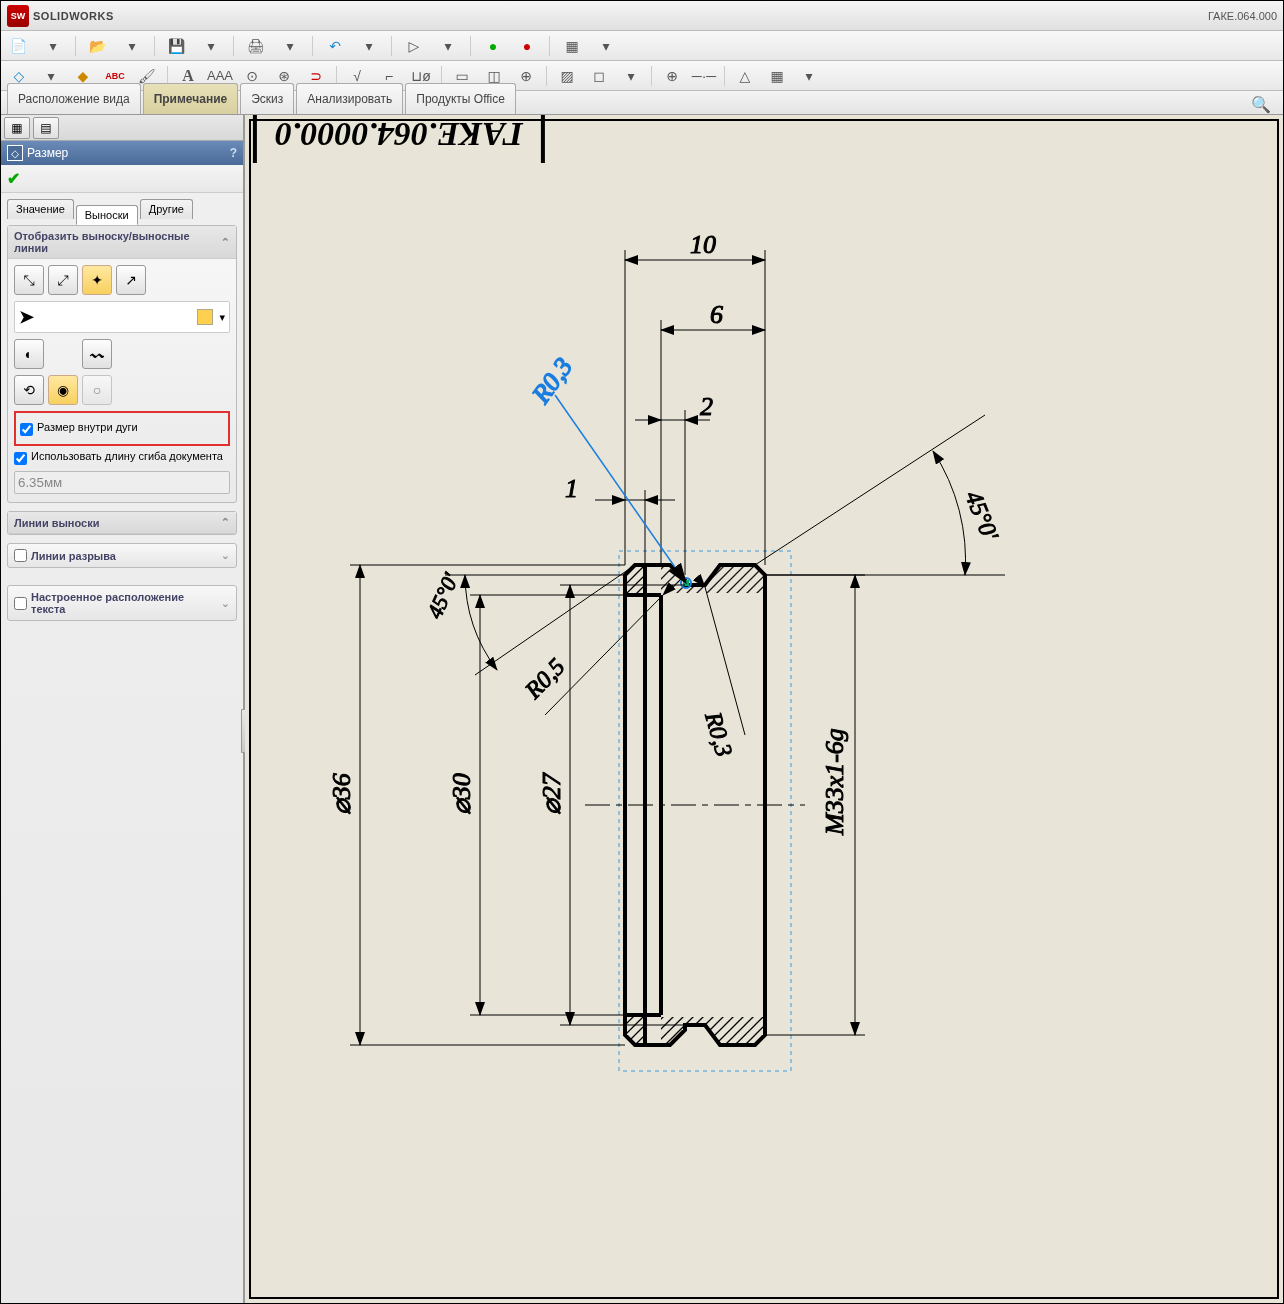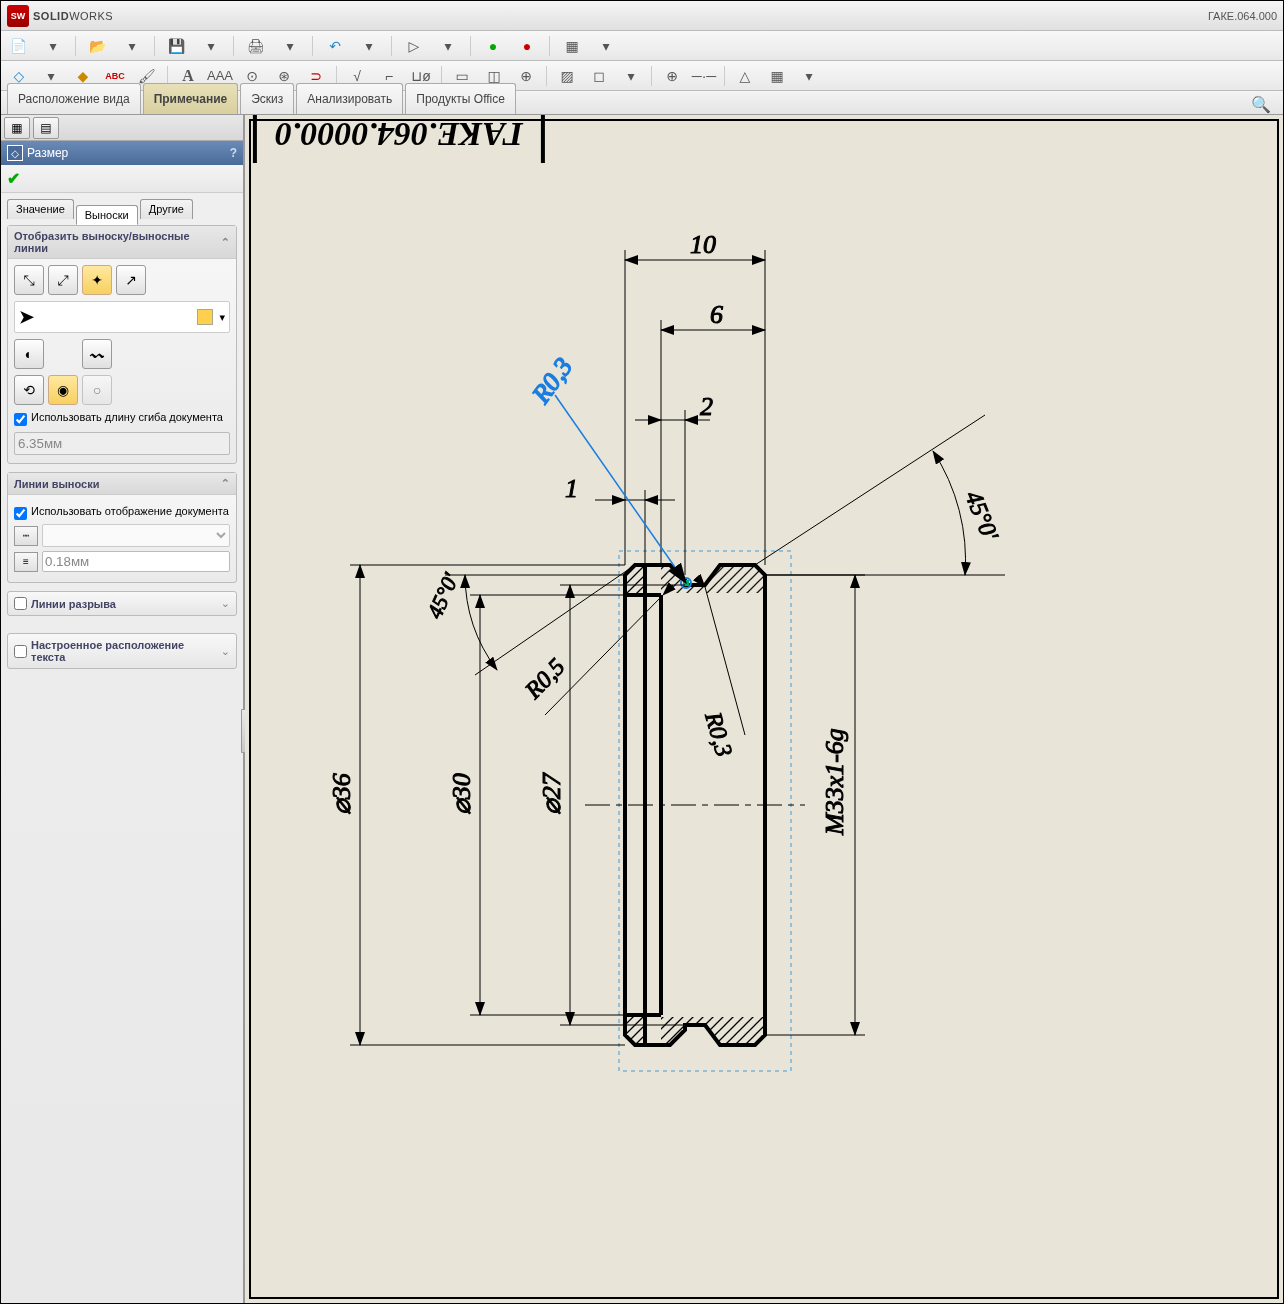--- a/index.html
+++ b/index.html
@@ -20,21 +20,21 @@
     align-items:center;
     padding:0 6px;
     border-bottom:1px solid #bbb;
   }
   .titlebar .logo {
     width:22px;height:22px;background:linear-gradient(#c00,#900);
     border-radius:3px;display:flex;align-items:center;justify-content:center;
     color:#fff;font-weight:bold;font-size:9px;margin-right:4px;
   }
   .titlebar .appname {font-weight:bold;color:#444;letter-spacing:0.5px;}
-  .titlebar .appname .light{font-weight:normal;text-align:center;}
+  .titlebar .appname .light{font-weight:bold;text-align:center;}
   .titlebar .doc-title{margin-left:auto;color:#555;}
   .main-toolbar {
     height:30px;background:linear-gradient(#f8f8f8,#e8e8e8);
     border-bottom:1px solid #bbb;display:flex;align-items:center;
     padding:0 6px;gap:10px;
   }
   .tb-btn {
     width:24px;height:24px;border:1px solid transparent;
     border-radius:3px;display:flex;align-items:center;justify-content:center;
     font-size:14px;color:#555;cursor:pointer;
@@ -289,46 +289,38 @@
           <div class="btn-grid">
             <div class="sq-btn">◐</div>
             <div style="width:30px"></div>
             <div class="sq-btn">〰</div>
           </div>
           <div class="btn-grid">
             <div class="sq-btn">⟲</div>
             <div class="sq-btn active">◉</div>
             <div class="sq-btn" style="opacity:0.5">○</div>
           </div>
+          <div class="highlighted">
+            <div class="chk-row">
+              <input type="checkbox" checked="" style="">
+              <span>Размер внутри дуги</span>
+            </div>
+          </div>
           <div class="chk-row">
             <input type="checkbox" checked="" style="">
             <span>Использовать длину сгиба документа</span>
           </div>
           <input class="readonly-input" readonly="" value="6.35мм" style="">
         </div>
       </div>
 
       <div class="prop-section">
         <div class="prop-header">
           <span>Линии выноски</span>
           <span class="collapse">⌃</span>
-        </div>
-        <div class="prop-content">
-          <div class="chk-row">
-            <input type="checkbox" checked="" style="">
-            <span>Использовать отображение документа</span>
-          </div>
-          <div class="dropdown-row">
-            <div class="dd-icon">┉</div>
-            <select disabled=""><option></option></select>
-          </div>
-          <div class="dropdown-row">
-            <div class="dd-icon">≡</div>
-            <input disabled="" value="0.18мм" style="">
-          </div>
         </div>
       </div>
 
       <div class="collapsed-section">
         <input type="checkbox" style="">
         <span class="label">Линии разрыва</span>
         <span class="chev">⌄</span>
       </div>
 
       <div class="collapsed-section">

